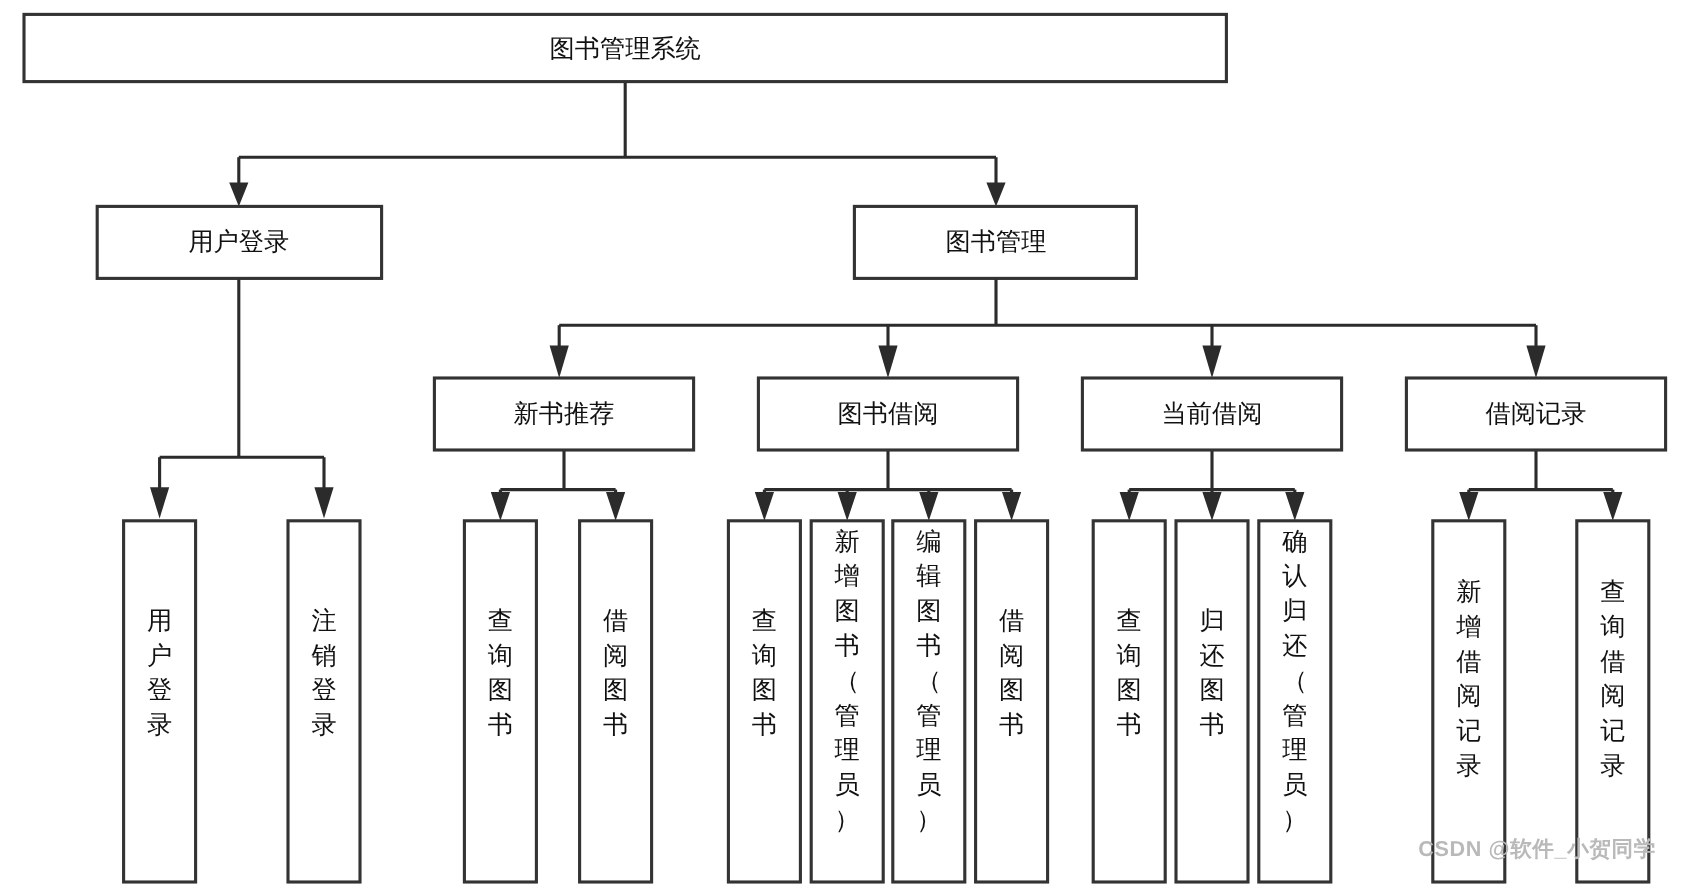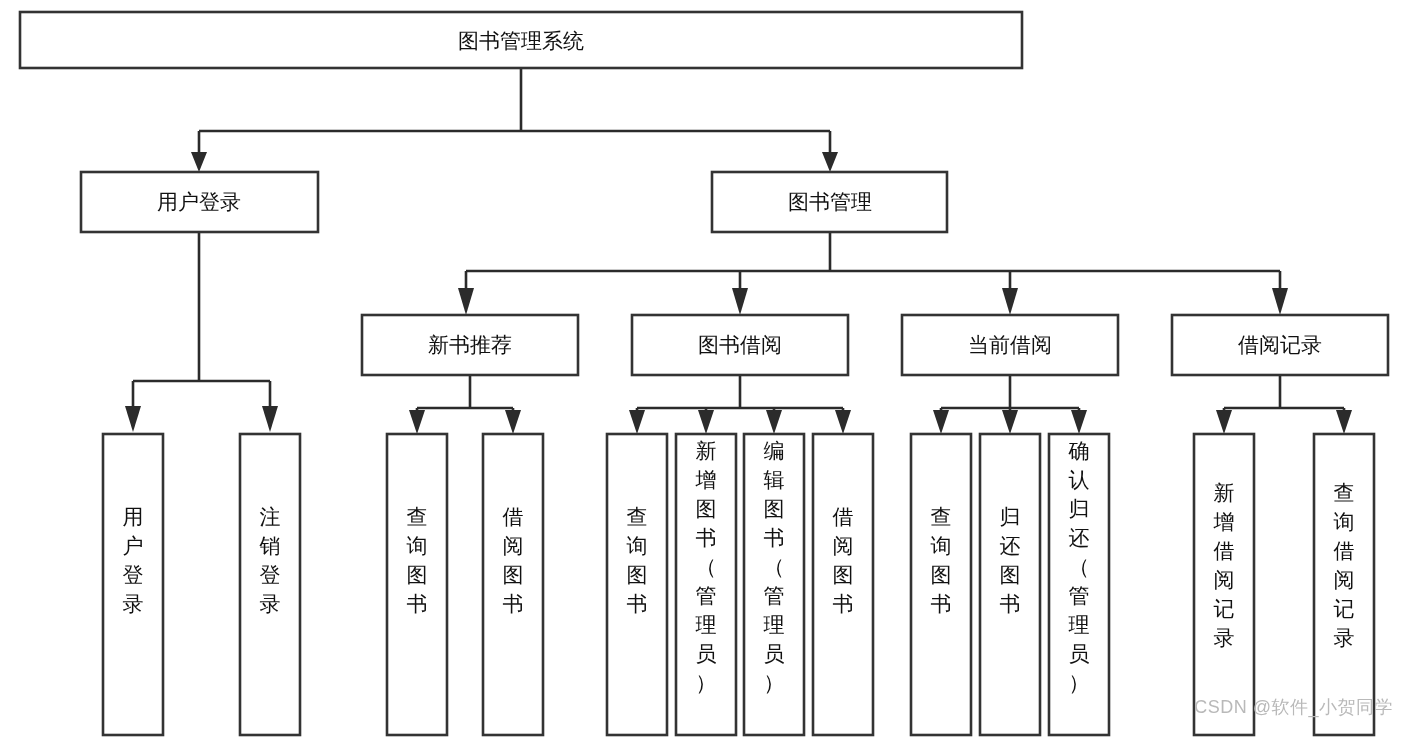--- a/index.html
+++ b/index.html
@@ -49,28 +49,29 @@
     dominant-baseline: middle;
   }
   .leaf-label-v {
     font-family: "Liberation Sans", "DejaVu Sans", sans-serif;
     font-size: 21px;
     fill: #111111;
     text-anchor: middle;
   }
   .watermark {
     position: absolute;
-    right: 12px;
+    right: 25px;
     bottom: 4px;
     font-family: "Liberation Sans", "DejaVu Sans", sans-serif;
     font-size: 18px;
     color: #b9b9b9;
     letter-spacing: 0.5px;
     white-space: nowrap;
     user-select: none;
+    font-weight: bold;
   }
 </style>
 </head>
 <body>
 
 <div id="diagram-root">
 
   <svg class="diagram-canvas" viewBox="0 0 1405 747">
 
     <g>

